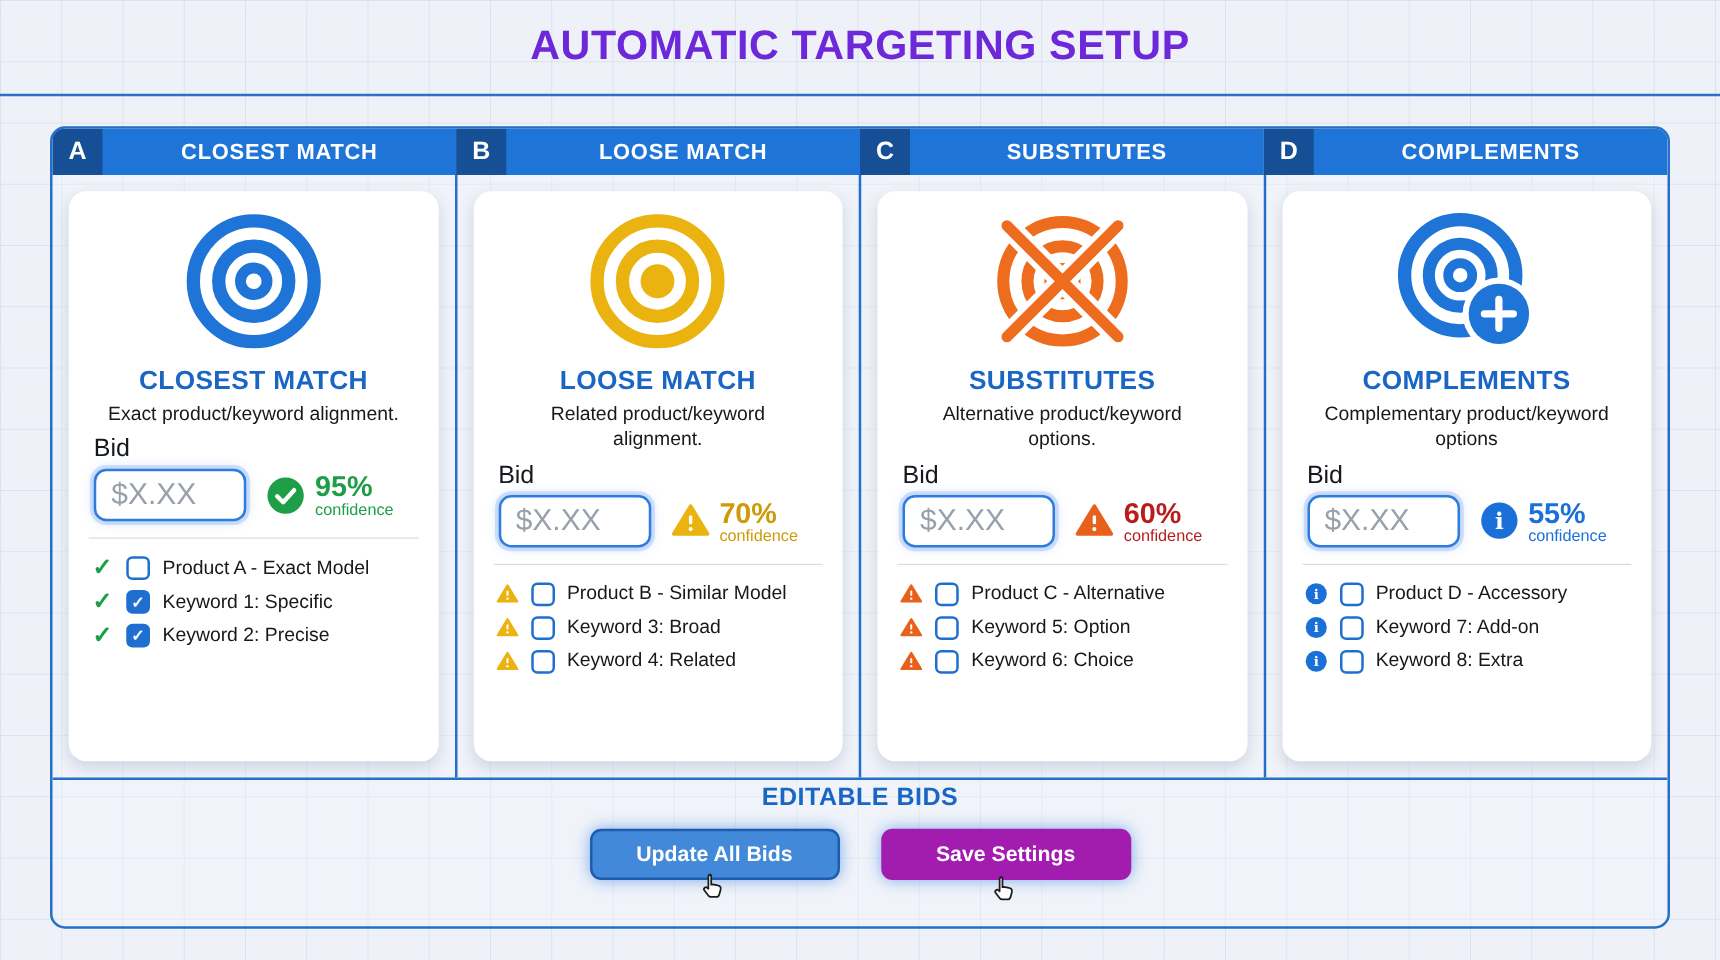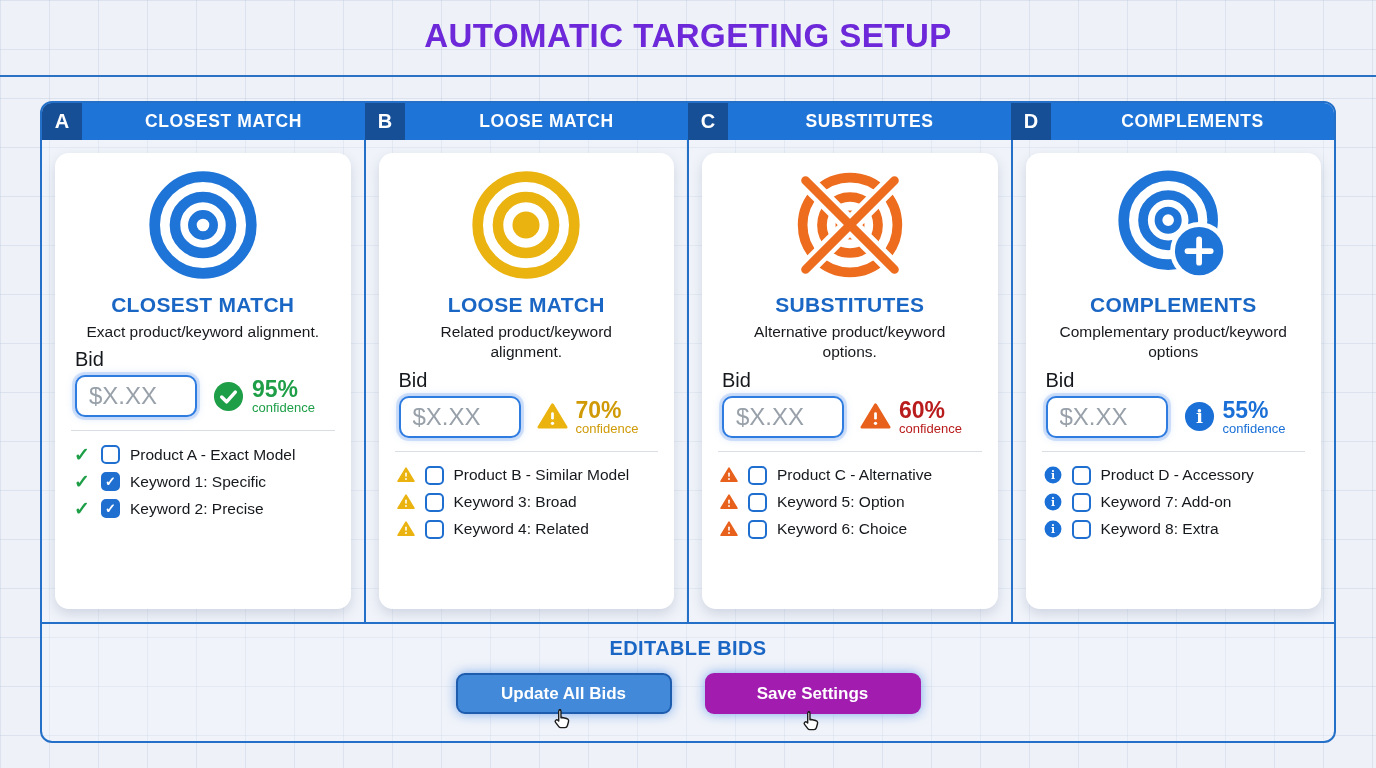--- a/index.html
+++ b/index.html
@@ -70,26 +70,26 @@
   .lead-icon { width:18px; height:18px; flex:0 0 auto; display:flex; align-items:center; justify-content:center; }
   .lead-check { color:#1d9e47; font-size:19px; font-weight:bold; line-height:1; }
   .cb {
     width:19px; height:19px; border:2px solid #1f6fd0; border-radius:5px; background:#fff;
     flex:0 0 auto; display:flex; align-items:center; justify-content:center;
   }
   .cb.checked { background:#1f6fd0; }
   .cb.checked::after { content:"\2713"; color:#fff; font-size:13px; font-weight:bold; }
   .check-label { font-size:15.5px; }
   .footer {
-    flex:0 0 119px; border-top:2px solid #2470c8; padding-top:13px;
+    flex:0 0 119px; border-top:2px solid #2470c8; padding-top:3px;
   }
   .footer-heading { text-align:center; font-size:20px; font-weight:bold; color:#1a66c4; letter-spacing:.4px; }
   .btn-row { display:flex; justify-content:center; gap:33px; margin-top:13px; }
   .btn {
-    position:relative; width:216px; height:41px; border-radius:9px; border:none;
+    position:relative; width:200px; height:41px; border-radius:9px; border:none;
     color:#fff; font-size:17px; font-weight:bold; font-family:"Liberation Sans", sans-serif;
     cursor:pointer;
   }
   .btn-update { background:#428ad9; border:2px solid #1e5cae; box-shadow:0 0 12px rgba(60,130,230,.65); }
   .btn-save { background:#a21caf; box-shadow:0 0 12px rgba(60,130,230,.65); }
   .btn-reset { background:#959798; box-shadow:0 2px 6px rgba(60,70,90,.35); }
   .cursor-icon { position:absolute; left:50%; bottom:-21px; transform:translateX(-55%); width:26px; height:26px; }
 </style>
 </head>
 <body>

